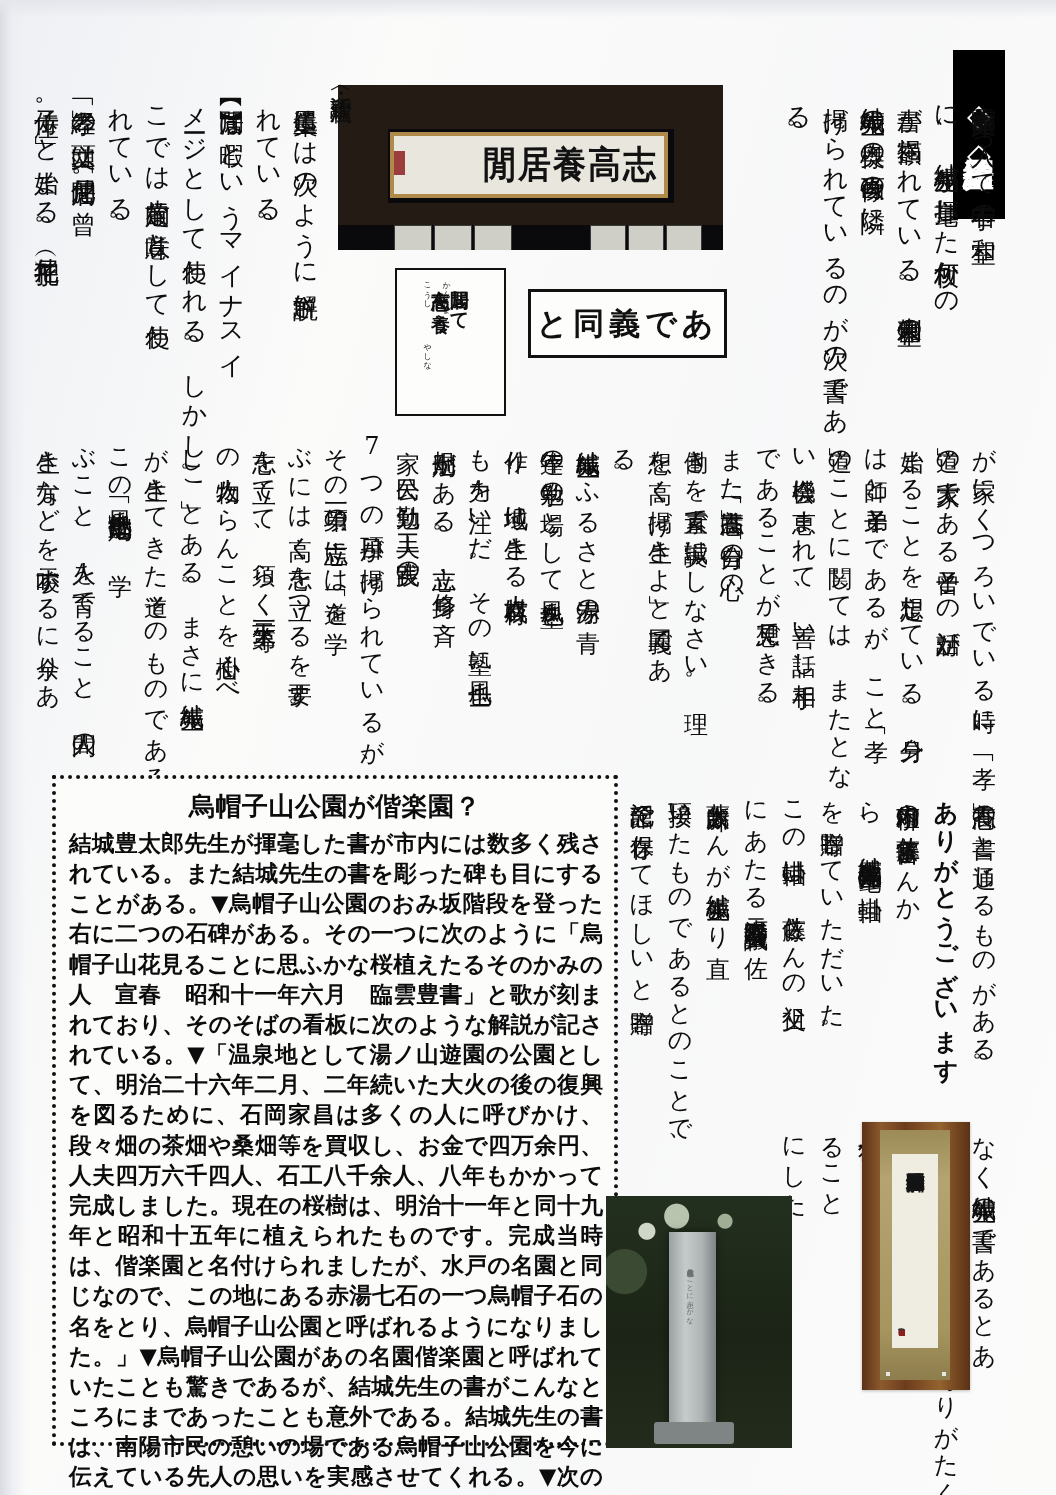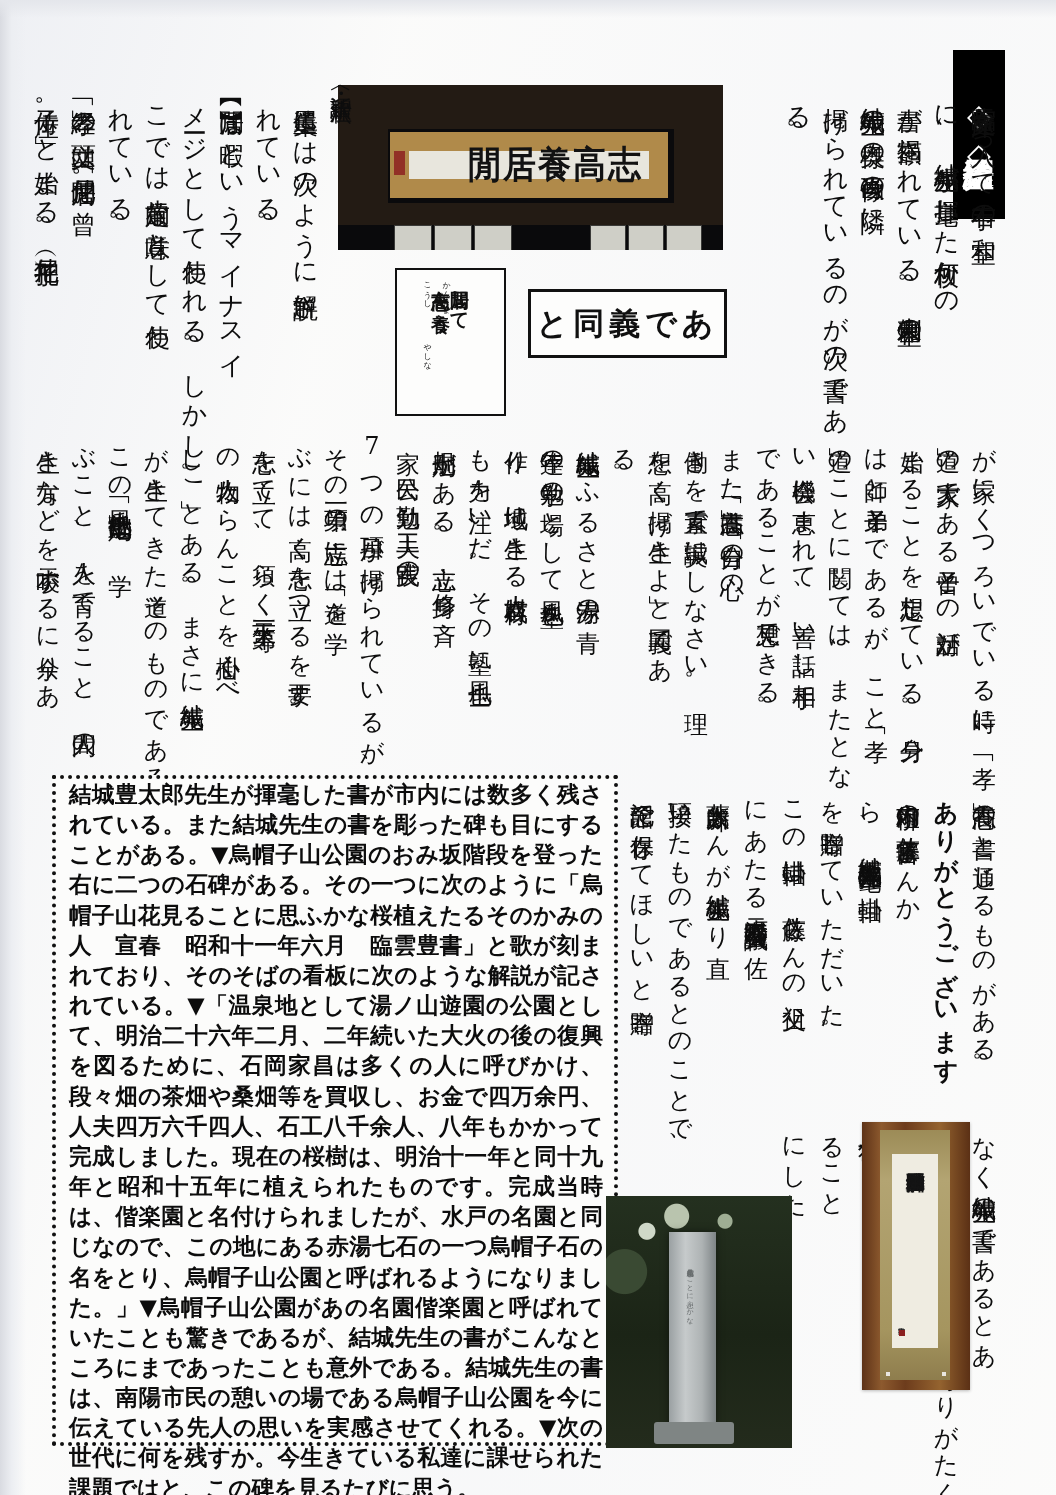--- a/index.html
+++ b/index.html
@@ -80,21 +80,21 @@
     height: 165px;
     background: #0a0a0c;
     overflow: hidden;
     border: 0;
   }
   #plaque-frame {
     position: absolute;
     left: 52px; top: 47px;
     width: 278px; height: 66px;
     background: #b08a4a;
-    padding: 19px;
+    padding: 4px;
     box-sizing: border-box;
   }
   #plaque-paper {
     width: 100%; height: 100%;
     background: #e8e6dd;
     display: flex;
     align-items: center;
     justify-content: flex-end;
     padding-right: 6px;
     box-sizing: border-box;
@@ -436,20 +436,21 @@
   <div class="vcol" style="right:440px; top:784px; height:330px; font-size:24px;">していただいた。掛軸は間違い</div>
 
   <div class="vcol" style="right:60px; top:1120px; height:300px; font-size:24px;">なく結城先生の書であるとあ</div>
   <div class="vcol" style="right:98px; top:1120px; height:300px; font-size:24px;">方よりみていただきありがたく</div>
   <div class="vcol" style="right:136px; top:1120px; height:110px; font-size:24px;">受領し</div>
   <div class="vcol" style="right:174px; top:1120px; height:110px; font-size:24px;">保存す</div>
   <div class="vcol" style="right:212px; top:1120px; height:110px; font-size:24px;">ること</div>
   <div class="vcol" style="right:250px; top:1120px; height:110px; font-size:24px;">にした。</div>
 
   <div id="feature-box">
+    <div id="feature-title">烏帽子山公園が偕楽園？</div>
     <div id="feature-body">結城豊太郎先生が揮毫した書が市内には数多く残されている。また結城先生の書を彫った碑も目にすることがある。▼烏帽子山公園のおみ坂階段を登った右に二つの石碑がある。その一つに次のように「烏帽子山花見ることに思ふかな桜植えたるそのかみの人　宣春　昭和十一年六月　臨雲豊書」と歌が刻まれており、そのそばの看板に次のような解説が記されている。▼「温泉地として湯ノ山遊園の公園として、明治二十六年二月、二年続いた大火の後の復興を図るために、石岡家昌は多くの人に呼びかけ、段々畑の茶畑や桑畑等を買収し、お金で四万余円、人夫四万六千四人、石工八千余人、八年もかかって完成しました。現在の桜樹は、明治十一年と同十九年と昭和十五年に植えられたものです。完成当時は、偕楽園と名付けられましたが、水戸の名園と同じなので、この地にある赤湯七石の一つ烏帽子石の名をとり、烏帽子山公園と呼ばれるようになりました。」▼烏帽子山公園があの名園偕楽園と呼ばれていたことも驚きであるが、結城先生の書がこんなところにまであったことも意外である。結城先生の書は、南陽市民の憩いの場である烏帽子山公園を今に伝えている先人の思いを実感させてくれる。▼次の世代に何を残すか。今生きている私達に課せられた課題ではと、この碑を見るたびに思う。</div>
   </div>
 
   <div id="monument-photo">
     <div id="mon-sky"></div>
     <div id="mon-stone">
       <div class="mon-inscription">烏帽子山花見ることに思ふかな</div>
     </div>
     <div id="mon-base"></div>
   </div>

